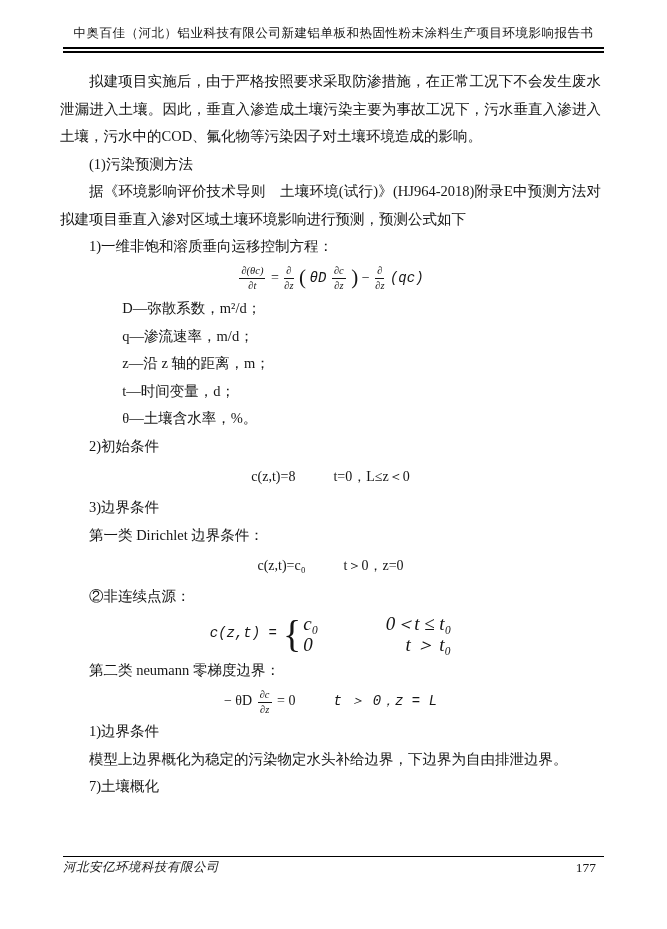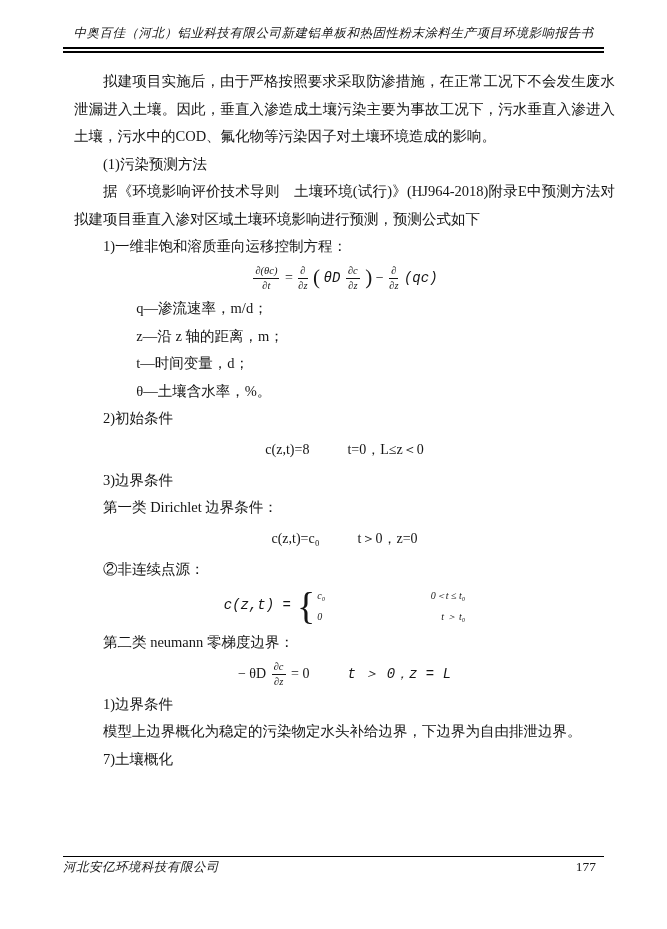--- a/index.html
+++ b/index.html
@@ -9,32 +9,31 @@
     width:667px; height:929px;
     background:#ffffff;
     color:#151515;
     font-family:"Liberation Serif","DejaVu Serif",serif;
     overflow:hidden;
   }
   
   .header-title {
     position:absolute; top:25px; left:63px; width:541px;
     text-align:center;
-    font-style:italic;
     font-size:12.5px;
     letter-spacing:0.5px;
     white-space:nowrap;
   }
   .header-rule {
     position:absolute; top:47px; left:63px; width:541px; height:6px;
     border-top:2px solid #000; border-bottom:2px solid #000;
   }
   
   .content {
-    position:absolute; top:68px; left:74px; width:541px;
+    position:absolute; top:68px; left:60px; width:541px;
     font-size:14.5px; line-height:27.5px;
     text-align:justify;
   }
   .indent { text-indent:2em; }
   .def-item { padding-left:4.3em; }
   
   .eq-line {
     text-align:center; text-indent:0;
     margin:2px 0;
     font-size:14px;
@@ -56,31 +55,31 @@
     display:inline-block; vertical-align:middle;
     font-size:38px; font-weight:300; font-style:normal;
     line-height:0.9; margin:0 2px 0 6px;
   }
   .cases {
     display:inline-block; vertical-align:middle; text-align:left;
   }
   .case-row {
     display:flex; justify-content:space-between;
     min-width:148px; font-style:italic;
-    font-size:10px; line-height:21px;
+    font-size:19px; line-height:21px;
   }
   .case-cond { text-align:right; }
   
   .footer-rule {
     position:absolute; top:856px; left:63px; width:541px;
     border-top:1.5px solid #000;
   }
   .footer-bar {
     position:absolute; top:859px; left:63px; width:541px;
-    display:flex; justify-content:space-between; align-items:flex-start;
+    display:flex; justify-content:space-between; align-items:center;
   }
   .footer-company { font-style:italic; font-size:12.5px; letter-spacing:0.5px; }
   .footer-page { font-size:13.5px; padding-right:8px; }
 </style>
 </head>
 <body>
 
 <div class="page">
 
   <div class="header-title">中奥百佳（河北）铝业科技有限公司新建铝单板和热固性粉末涂料生产项目环境影响报告书</div>
@@ -102,20 +101,21 @@
       <span class="frac"><span class="fn">∂</span><span class="fd">∂z</span></span>
       <span class="bigp">(</span>
       <span class="mathvar">θD</span>
       <span class="frac"><span class="fn">∂c</span><span class="fd">∂z</span></span>
       <span class="bigp">)</span>
       <span class="upright">−</span>
       <span class="frac"><span class="fn">∂</span><span class="fd">∂z</span></span>
       <span class="mathvar">(qc)</span>
     </div>
 
+    <p class="def-item">D—弥散系数，m²/d；</p>
     <p class="def-item">q—渗流速率，m/d；</p>
     <p class="def-item">z—沿 z 轴的距离，m；</p>
     <p class="def-item">t—时间变量，d；</p>
     <p class="def-item">θ—土壤含水率，%。</p>
 
     <p class="indent">2)初始条件</p>
 
     <div class="eq-line">
       <span class="upright">c(z,t)=8</span><span class="cond-gap"></span><span class="upright">t=0，L≤z＜0</span>
     </div>

